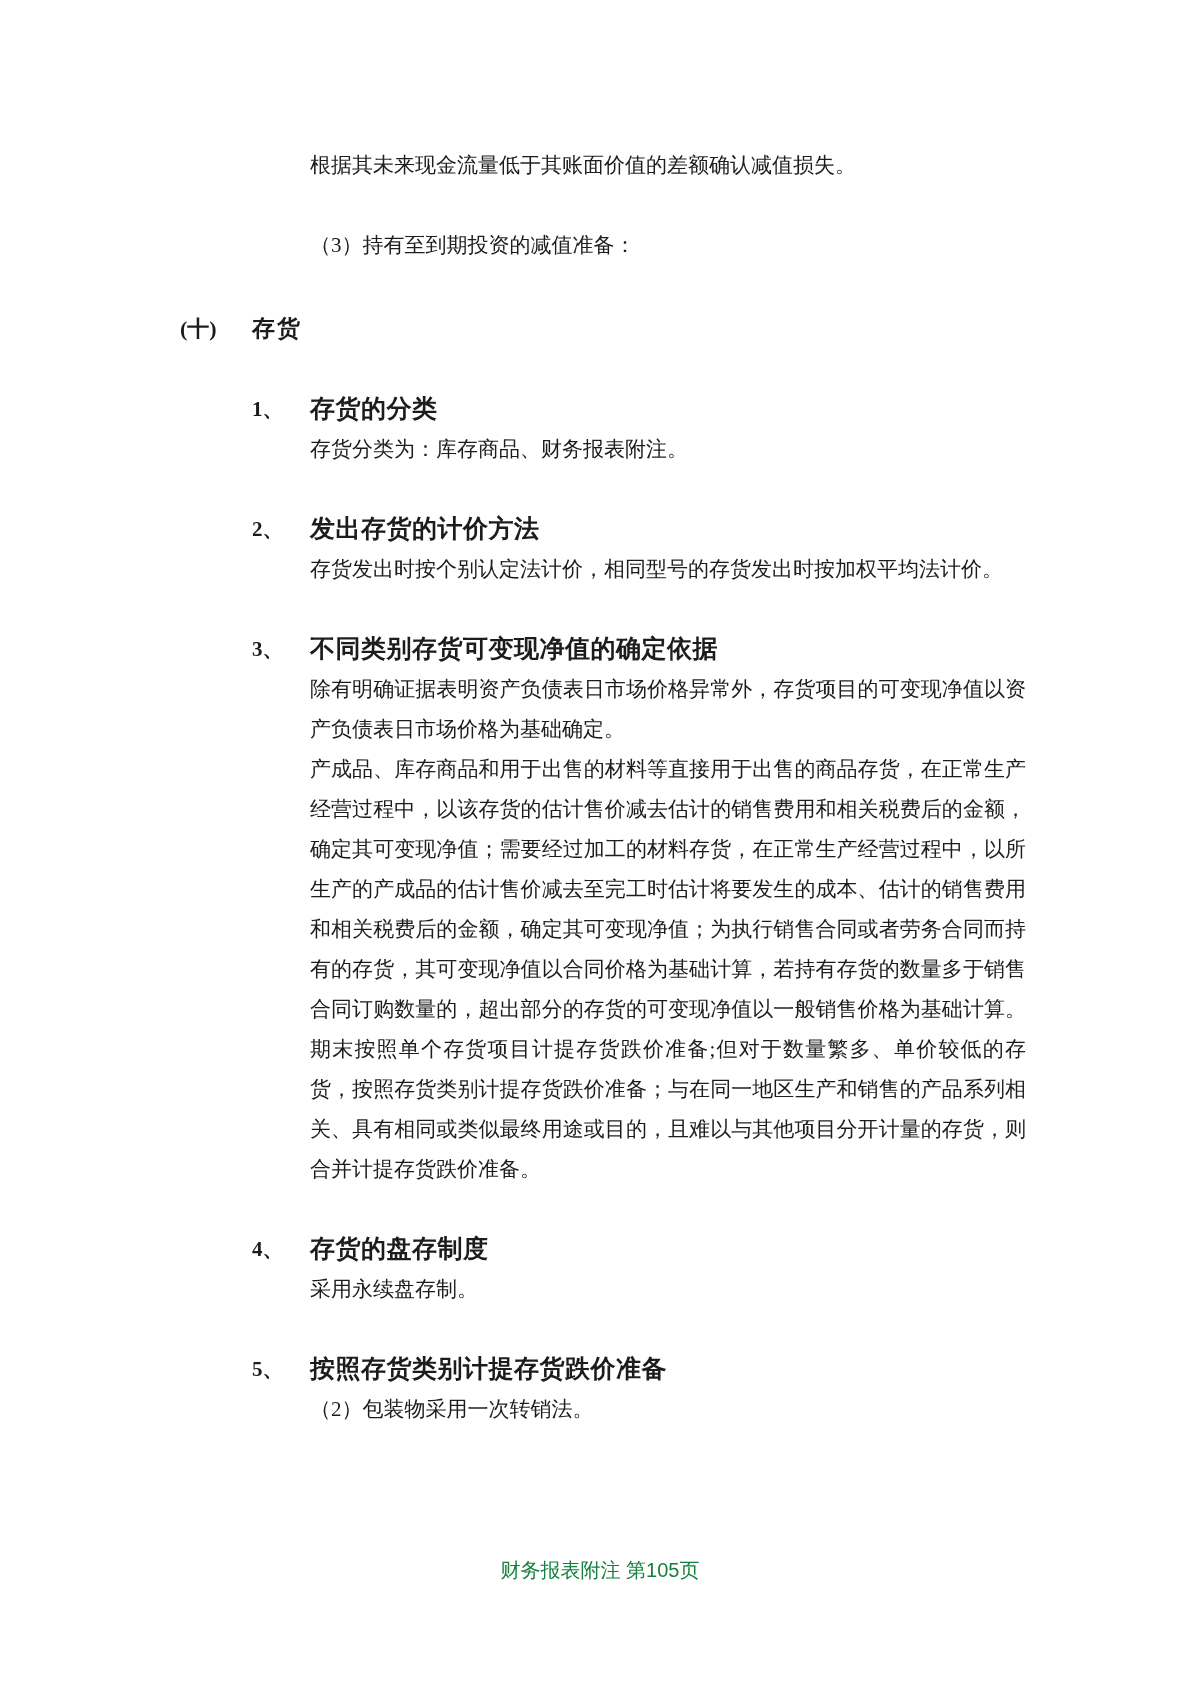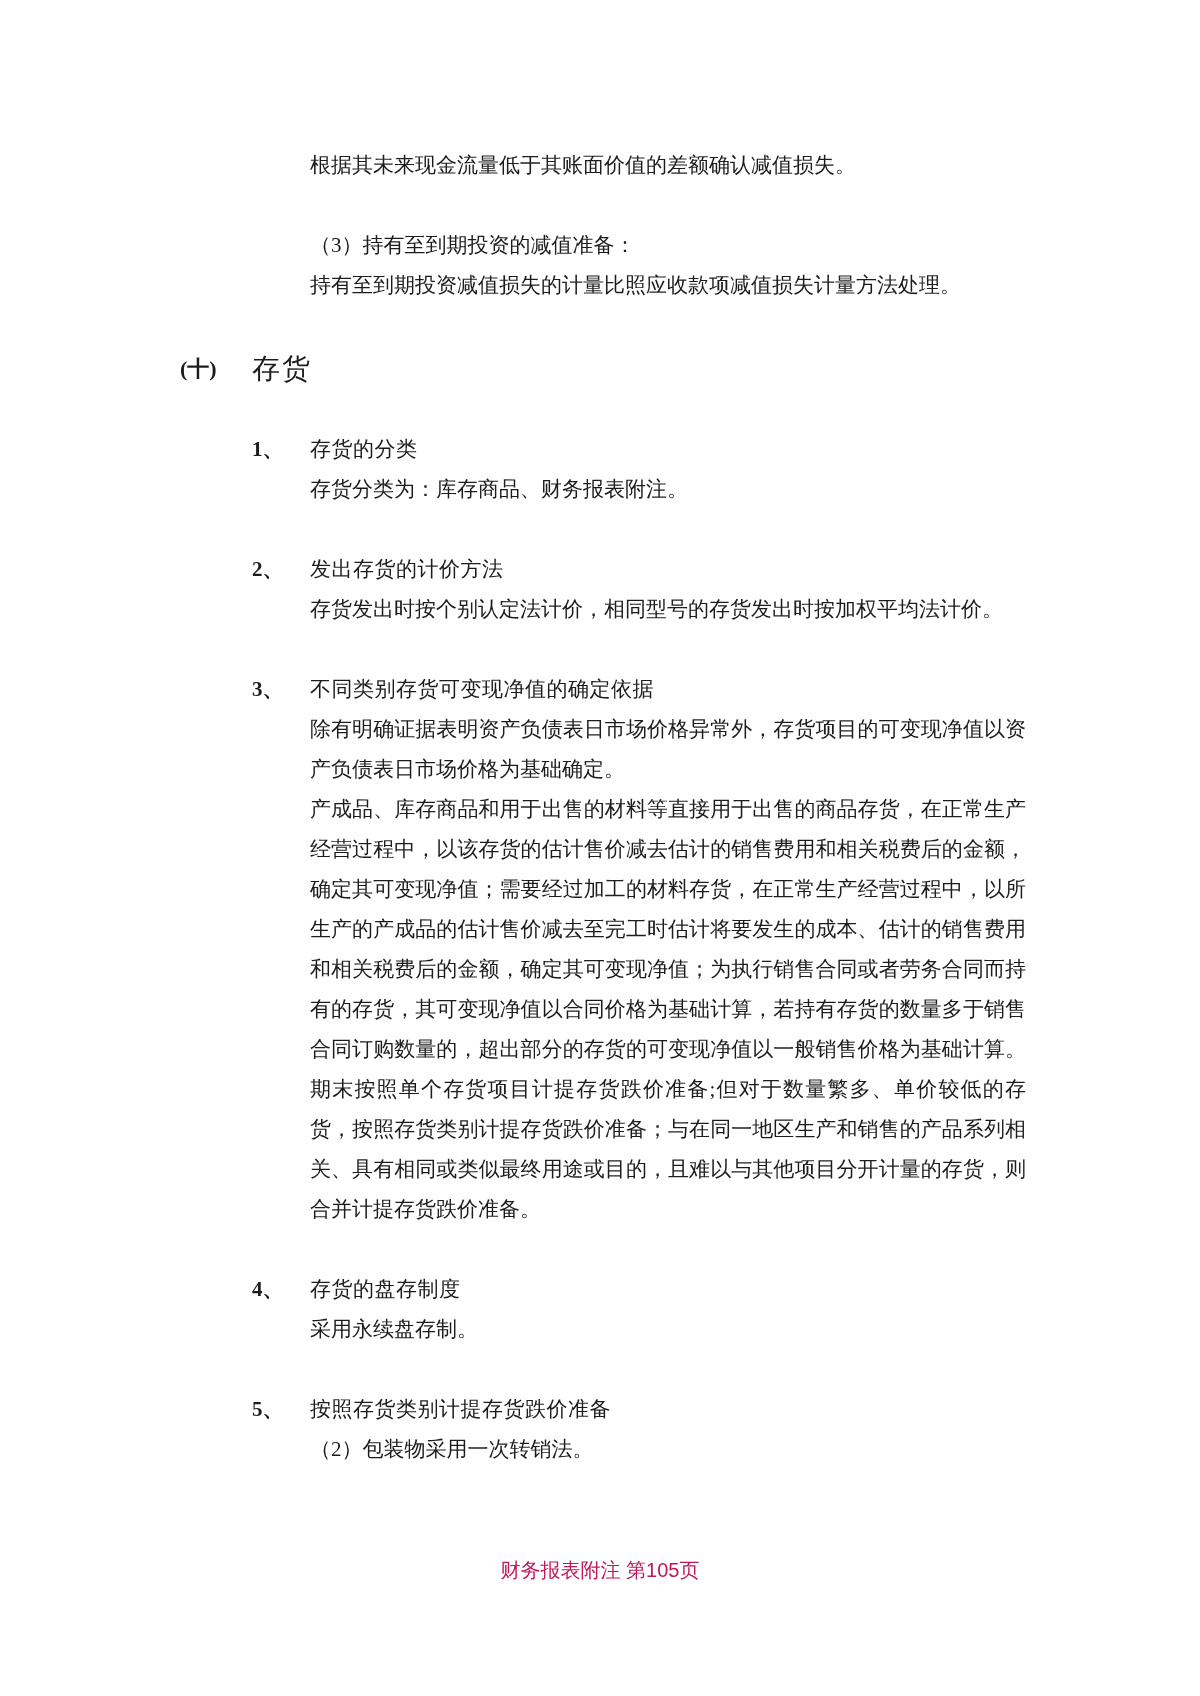--- a/index.html
+++ b/index.html
@@ -42,22 +42,22 @@
     position: absolute;
     left: -130px;
     top: 0;
     font-size: 22px;
     font-weight: bold;
     line-height: 40px;
     white-space: nowrap;
   }
   .section-title {
     margin: 0;
-    font-size: 28px;
-    font-weight: normal;
+    font-size: 23px;
+    font-weight: bold;
     line-height: 40px;
     display: inline-block;
     letter-spacing: 2px;
     position: absolute;
     left: -58px;
   }
   .item { position: relative; }
   .heading-row {
     position: relative;
     height: 40px;
@@ -67,47 +67,46 @@
   .item-num {
     position: absolute;
     left: -58px;
     top: 0;
     font-size: 21px;
     font-weight: bold;
     line-height: 40px;
   }
   .item-heading {
     margin: 0;
-    font-size: 21px;
-    font-weight: normal;
+    font-size: 25px;
+    font-weight: bold;
     line-height: 40px;
     letter-spacing: 0.5px;
   }
   .footer {
     position: absolute;
     top: 1556px;
     left: 0;
     width: 1200px;
     text-align: center;
     font-size: 20px;
     line-height: 28px;
-    color: #be185d;
+    color: #15803d;
     font-family: "Liberation Sans", "DejaVu Sans", sans-serif;
   }
 </style>
 </head>
 <body>
 
 <div class="page">
   <div class="content">
 
     <p class="line">根据其未来现金流量低于其账面价值的差额确认减值损失。</p>
     <div class="blank40"></div>
     <p class="line">（3）持有至到期投资的减值准备：</p>
-    <p class="line">持有至到期投资减值损失的计量比照应收款项减值损失计量方法处理。</p>
 
     <div class="blank44"></div>
 
     <div class="section-row">
       <span class="section-marker">(十)</span>
       <h2 class="section-title">存货</h2>
     </div>
 
     <div class="item">
       <div class="heading-row row">

